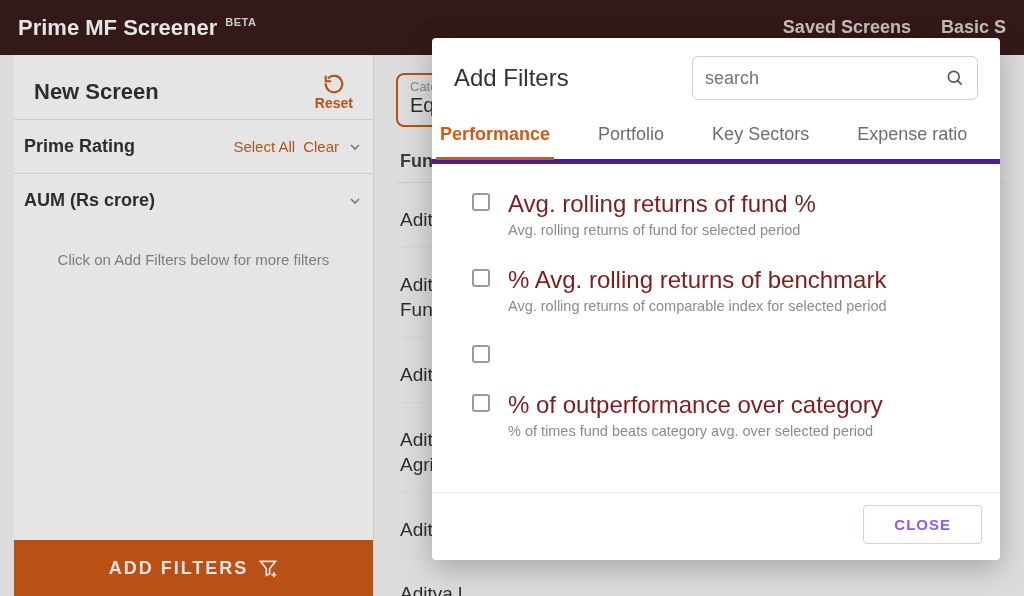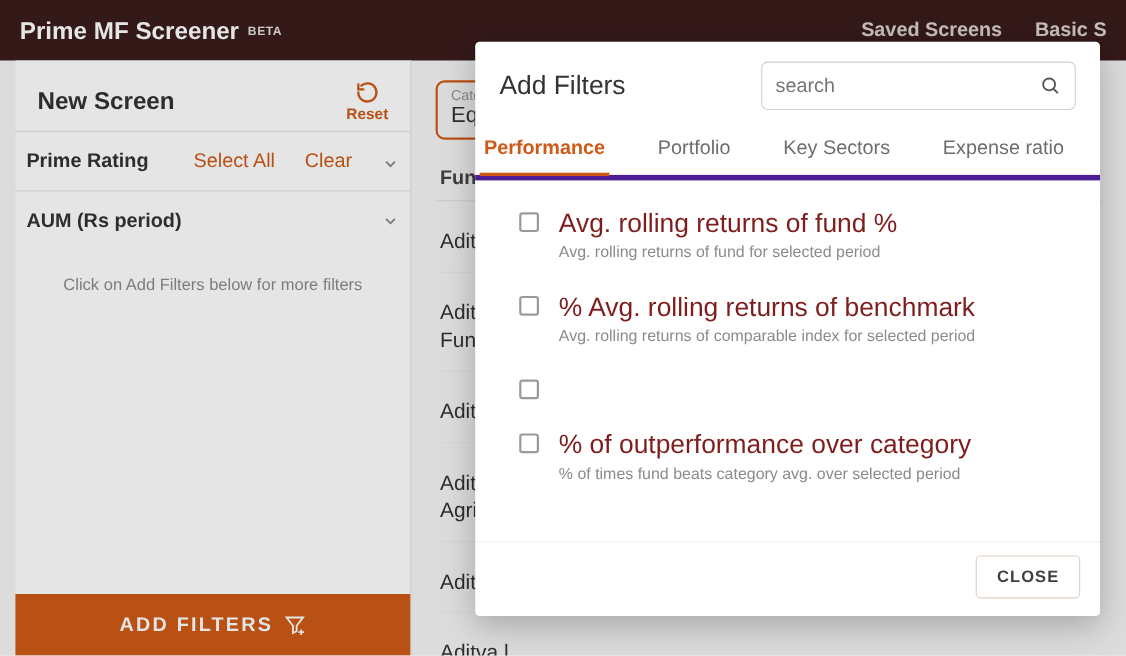--- a/index.html
+++ b/index.html
@@ -3,36 +3,36 @@
 <meta charset="utf-8">
 <style>
   * { box-sizing: border-box; margin: 0; padding: 0; font-family: "Segoe UI", Arial, sans-serif; }
   body { width: 1024px; height: 596px; overflow: hidden; position: relative; background: #f5f5f5; }
 
   
   .dim { position: absolute; inset: 0; background: rgba(0,0,0,0.10); pointer-events:none; z-index: 5; }
 
   
   .header { background: #3a1c1c; height: 55px; display: flex; align-items: center; padding: 0 18px; color: #fff; justify-content: space-between; }
-  .title { font-size: 22px; font-weight: 600; display: flex; align-items: flex-end; gap: 8px; }
+  .title { font-size: 22px; font-weight: 600; display: flex; align-items: center; gap: 8px; }
   .beta { font-size: 11px; font-weight: 700; letter-spacing: 0.5px; opacity: 0.85; position: relative; top:-6px;}
   .header-right { display:flex; gap: 30px; font-weight:600; font-size:18px; color:#efe9e6; opacity:0.9;justify-content:flex-end;}
   .header-right span { white-space:nowrap; }
 
   .body { display: flex; height: calc(596px - 55px); }
 
   
   .sidebar { width: 360px; background: #fff; border-right: 1px solid #e2e2e2; display:flex; flex-direction:column;margin-left:14px; }
   .side-top { display:flex; align-items:center; justify-content:space-between; padding: 18px 20px 8px; }
   .new-screen { font-size: 22px; font-weight: 600; color:#333; }
   .reset-wrap { display:flex; flex-direction:column; align-items:center; color:#cf5a17; font-size:14px; font-weight:600; gap:0; cursor:pointer;}
   .reset-icon { width:22px; height:22px; }
 
   .side-row { border-top:1px solid #e4e4e4; padding: 16px 10px; display:flex; align-items:center; justify-content:space-between; font-size:18px; color:#333; font-weight:600; }
-  .side-row .controls { display:flex; align-items:flex-end; gap:27px; color:#cf5a17; font-size:18px; font-weight:500; }
+  .side-row .controls { display:flex; align-items:flex-end; gap:8px; color:#cf5a17; font-size:15px; font-weight:500; }
   .side-row .controls .sel, .side-row .controls .clr { cursor:pointer; }
   .chev { width:16px; height:16px; }
   .side-row.simple .controls { color:#888; }
 
   .helper { padding: 24px 20px; color:#8c8c8c; font-size:15px; text-align:center; }
 
   .add-filters-btn { margin-top:auto; background:#cf5a17; color:#fff; height:56px; display:flex; align-items:center; justify-content:center; gap:10px; font-size:18px; letter-spacing:2px; font-weight:600; cursor:pointer;}
   .funnel { width:20px; height:20px; }
 
   
@@ -56,21 +56,21 @@
   .tab.active { color:#cf5a17; font-weight:600; }
   .tab.active::after { content:""; position:absolute; left:-2px; right:-2px; bottom:-1px; height:3px; background:#cf5a17; }
 
   .filter-list { flex:1; overflow-y:auto; padding: 14px 28px 8px 40px; position:relative;}
   .filter-item { display:flex; gap:18px; padding:12px 0 16px; align-items:flex-start; }
   .chk { width:18px; height:18px; border:2px solid #9a9a9a; border-radius:3px; flex:none; margin-top:3px; cursor:pointer; }
   .fi-label { font-size:24px; color:#7f1d1d; }
   .fi-desc { font-size:14.5px; color:#8b8b8b; margin-top:4px; }
 
   .modal-foot { padding:12px 18px 16px; display:flex; justify-content:flex-end; border-top:1px solid #f0f0f0;}
-  .close-btn { border:1px solid #e0cfc6; color:#404040; font-weight:600; letter-spacing:1px; padding:10px 18px; border-radius:4px; font-size:15px; cursor:pointer; background:#fff;}
+  .close-btn { border:1px solid #e0cfc6; color:#8b5cf6; font-weight:600; letter-spacing:1px; padding:10px 30px; border-radius:4px; font-size:15px; cursor:pointer; background:#fff;}
 
   
   .filter-list::-webkit-scrollbar { width:10px; }
   .filter-list::-webkit-scrollbar-thumb { background:#cfcfcf; border-radius:5px; }
   .filter-list::-webkit-scrollbar-track { background:#f2f2f2; }
 
   svg { display:block; }
 </style>
 </head>
 <body>
@@ -110,21 +110,21 @@
         <span>
           <svg class="chev" viewBox="0 0 24 24" fill="none" stroke="#888" stroke-width="2.5">
               <polyline points="6 9 12 15 18 9"></polyline>
             </svg>
         </span>
       </span>
     </div>
 
 
     <div class="side-row simple">
-      <span>AUM (Rs period)</span>
+      <span>AUM (Rs crore)</span>
       <span class="controls">
         <span>
           <svg class="chev" viewBox="0 0 24 24" fill="none" stroke="#888" stroke-width="2.5">
               <polyline points="6 9 12 15 18 9"></polyline>
             </svg>
         </span>
       </span>
     </div>
 
     <div class="helper">Click on Add Filters below for more filters</div>

